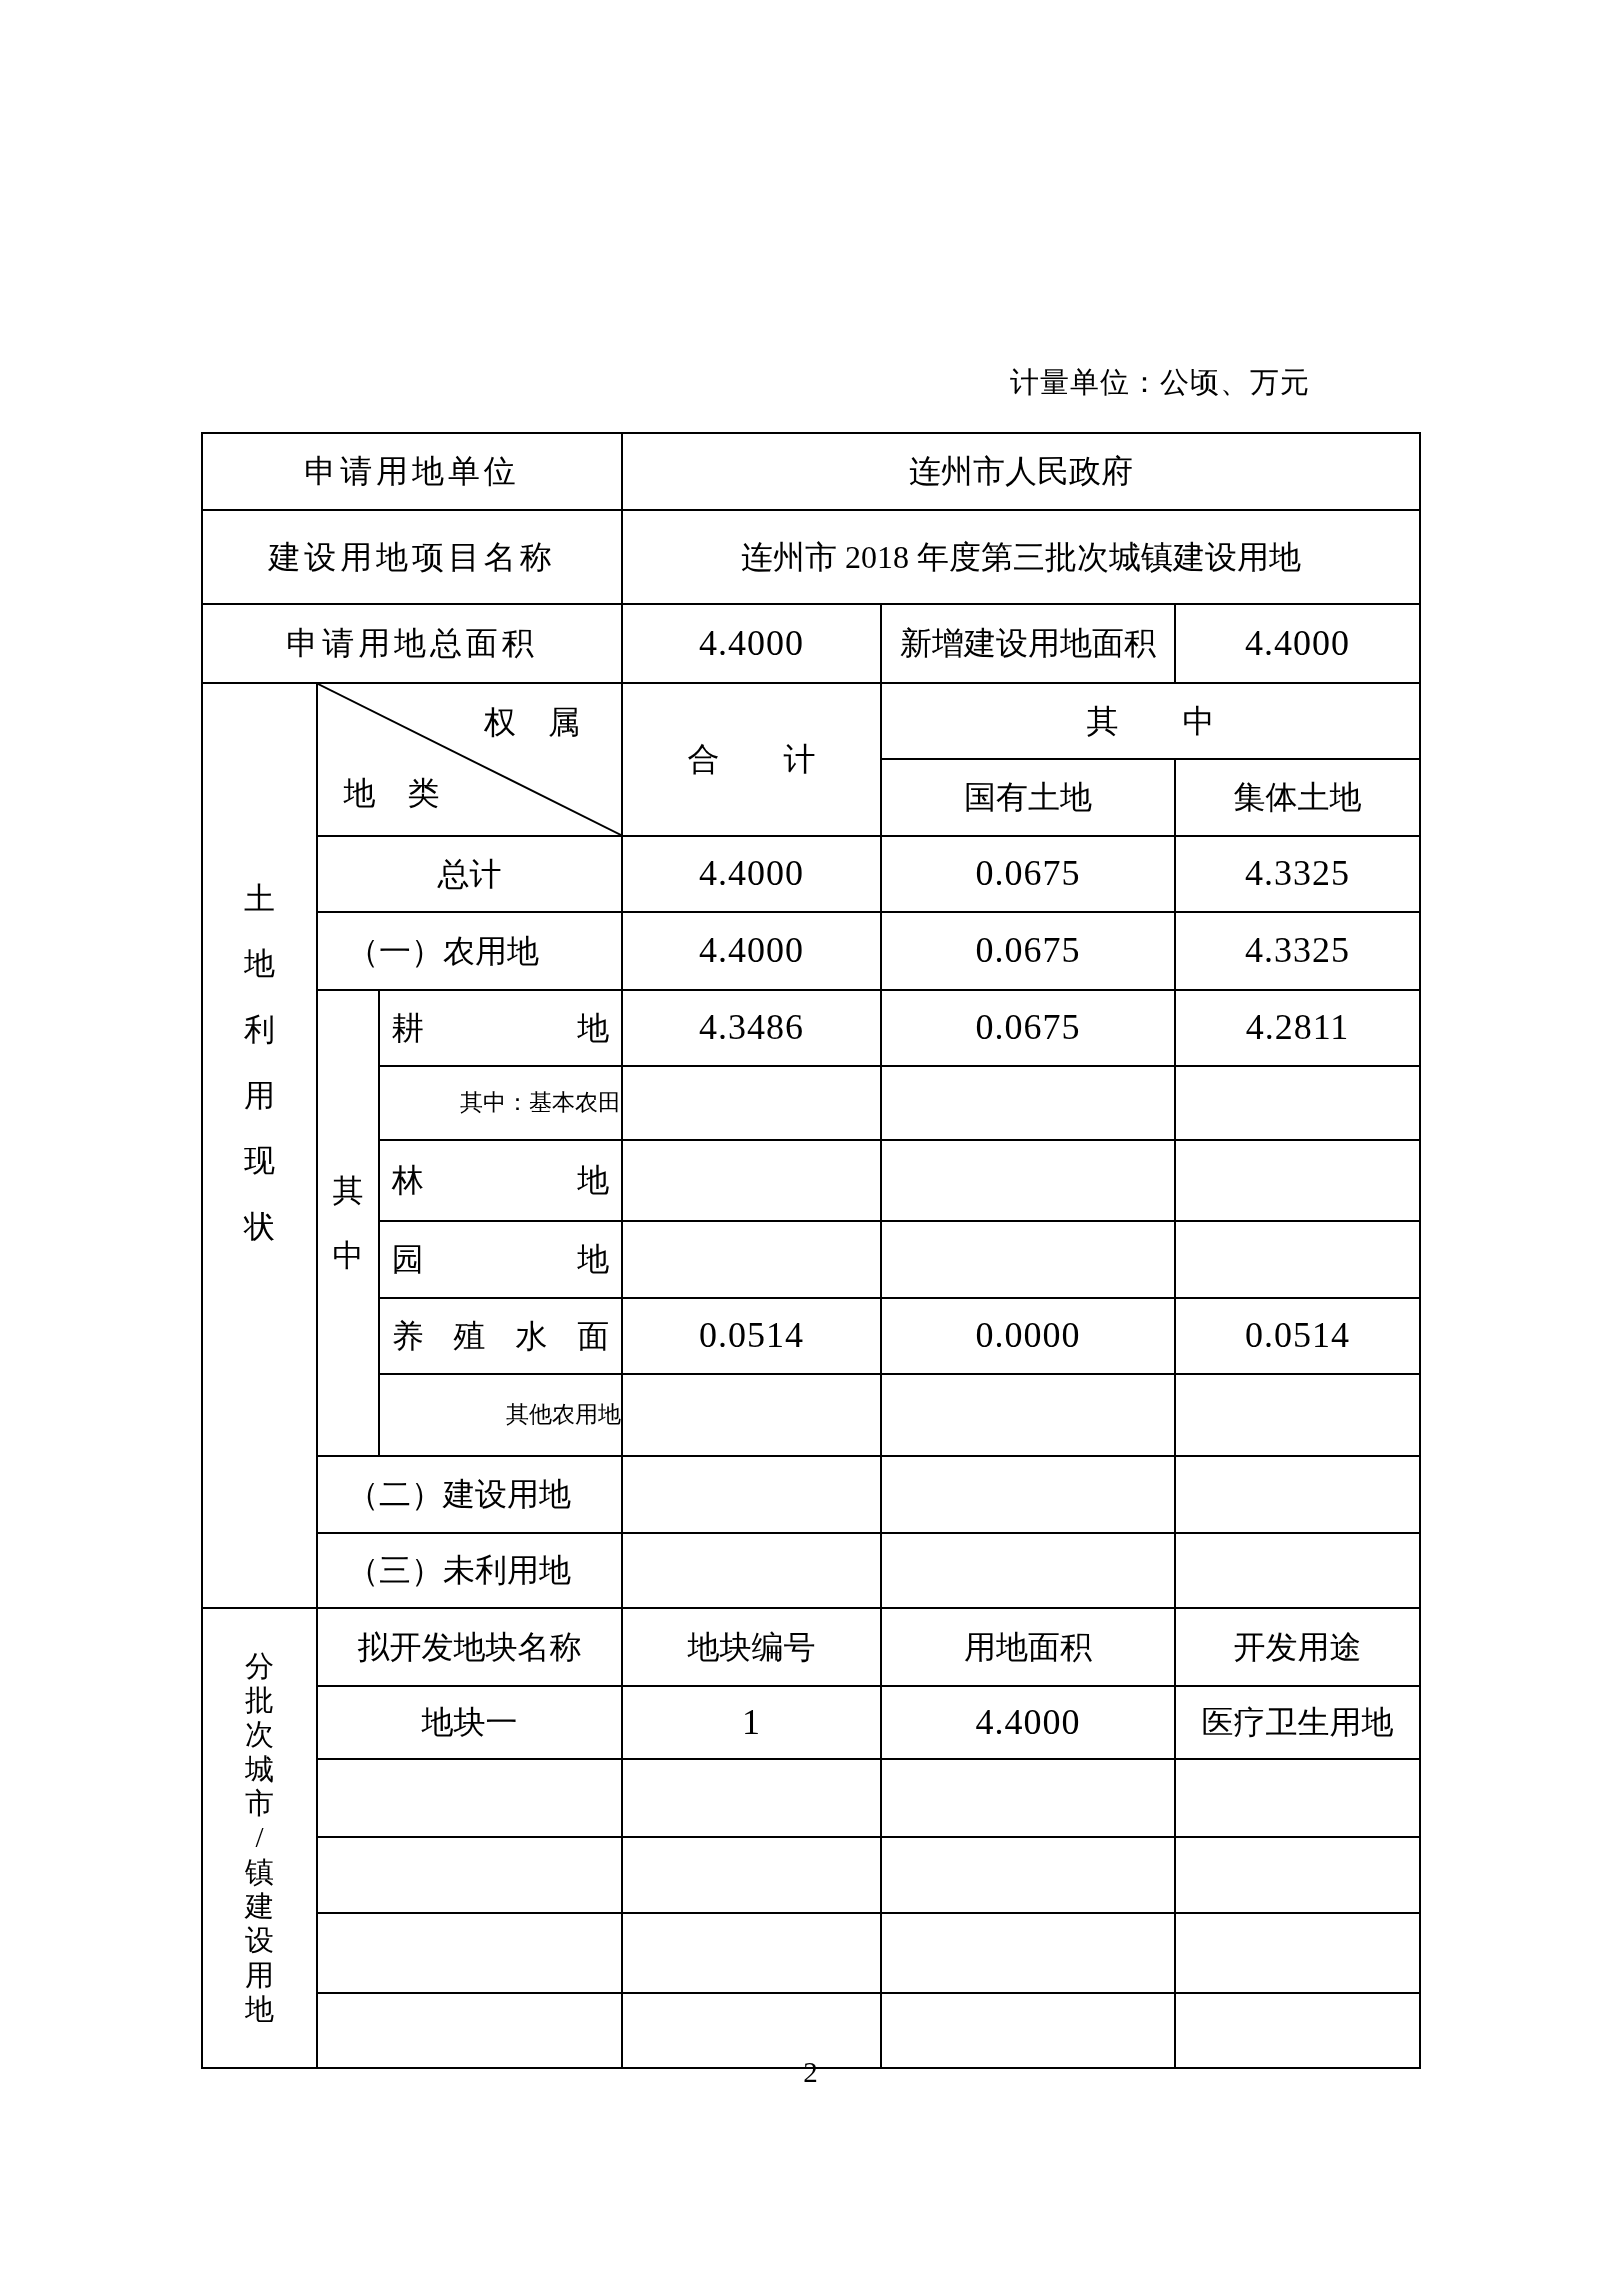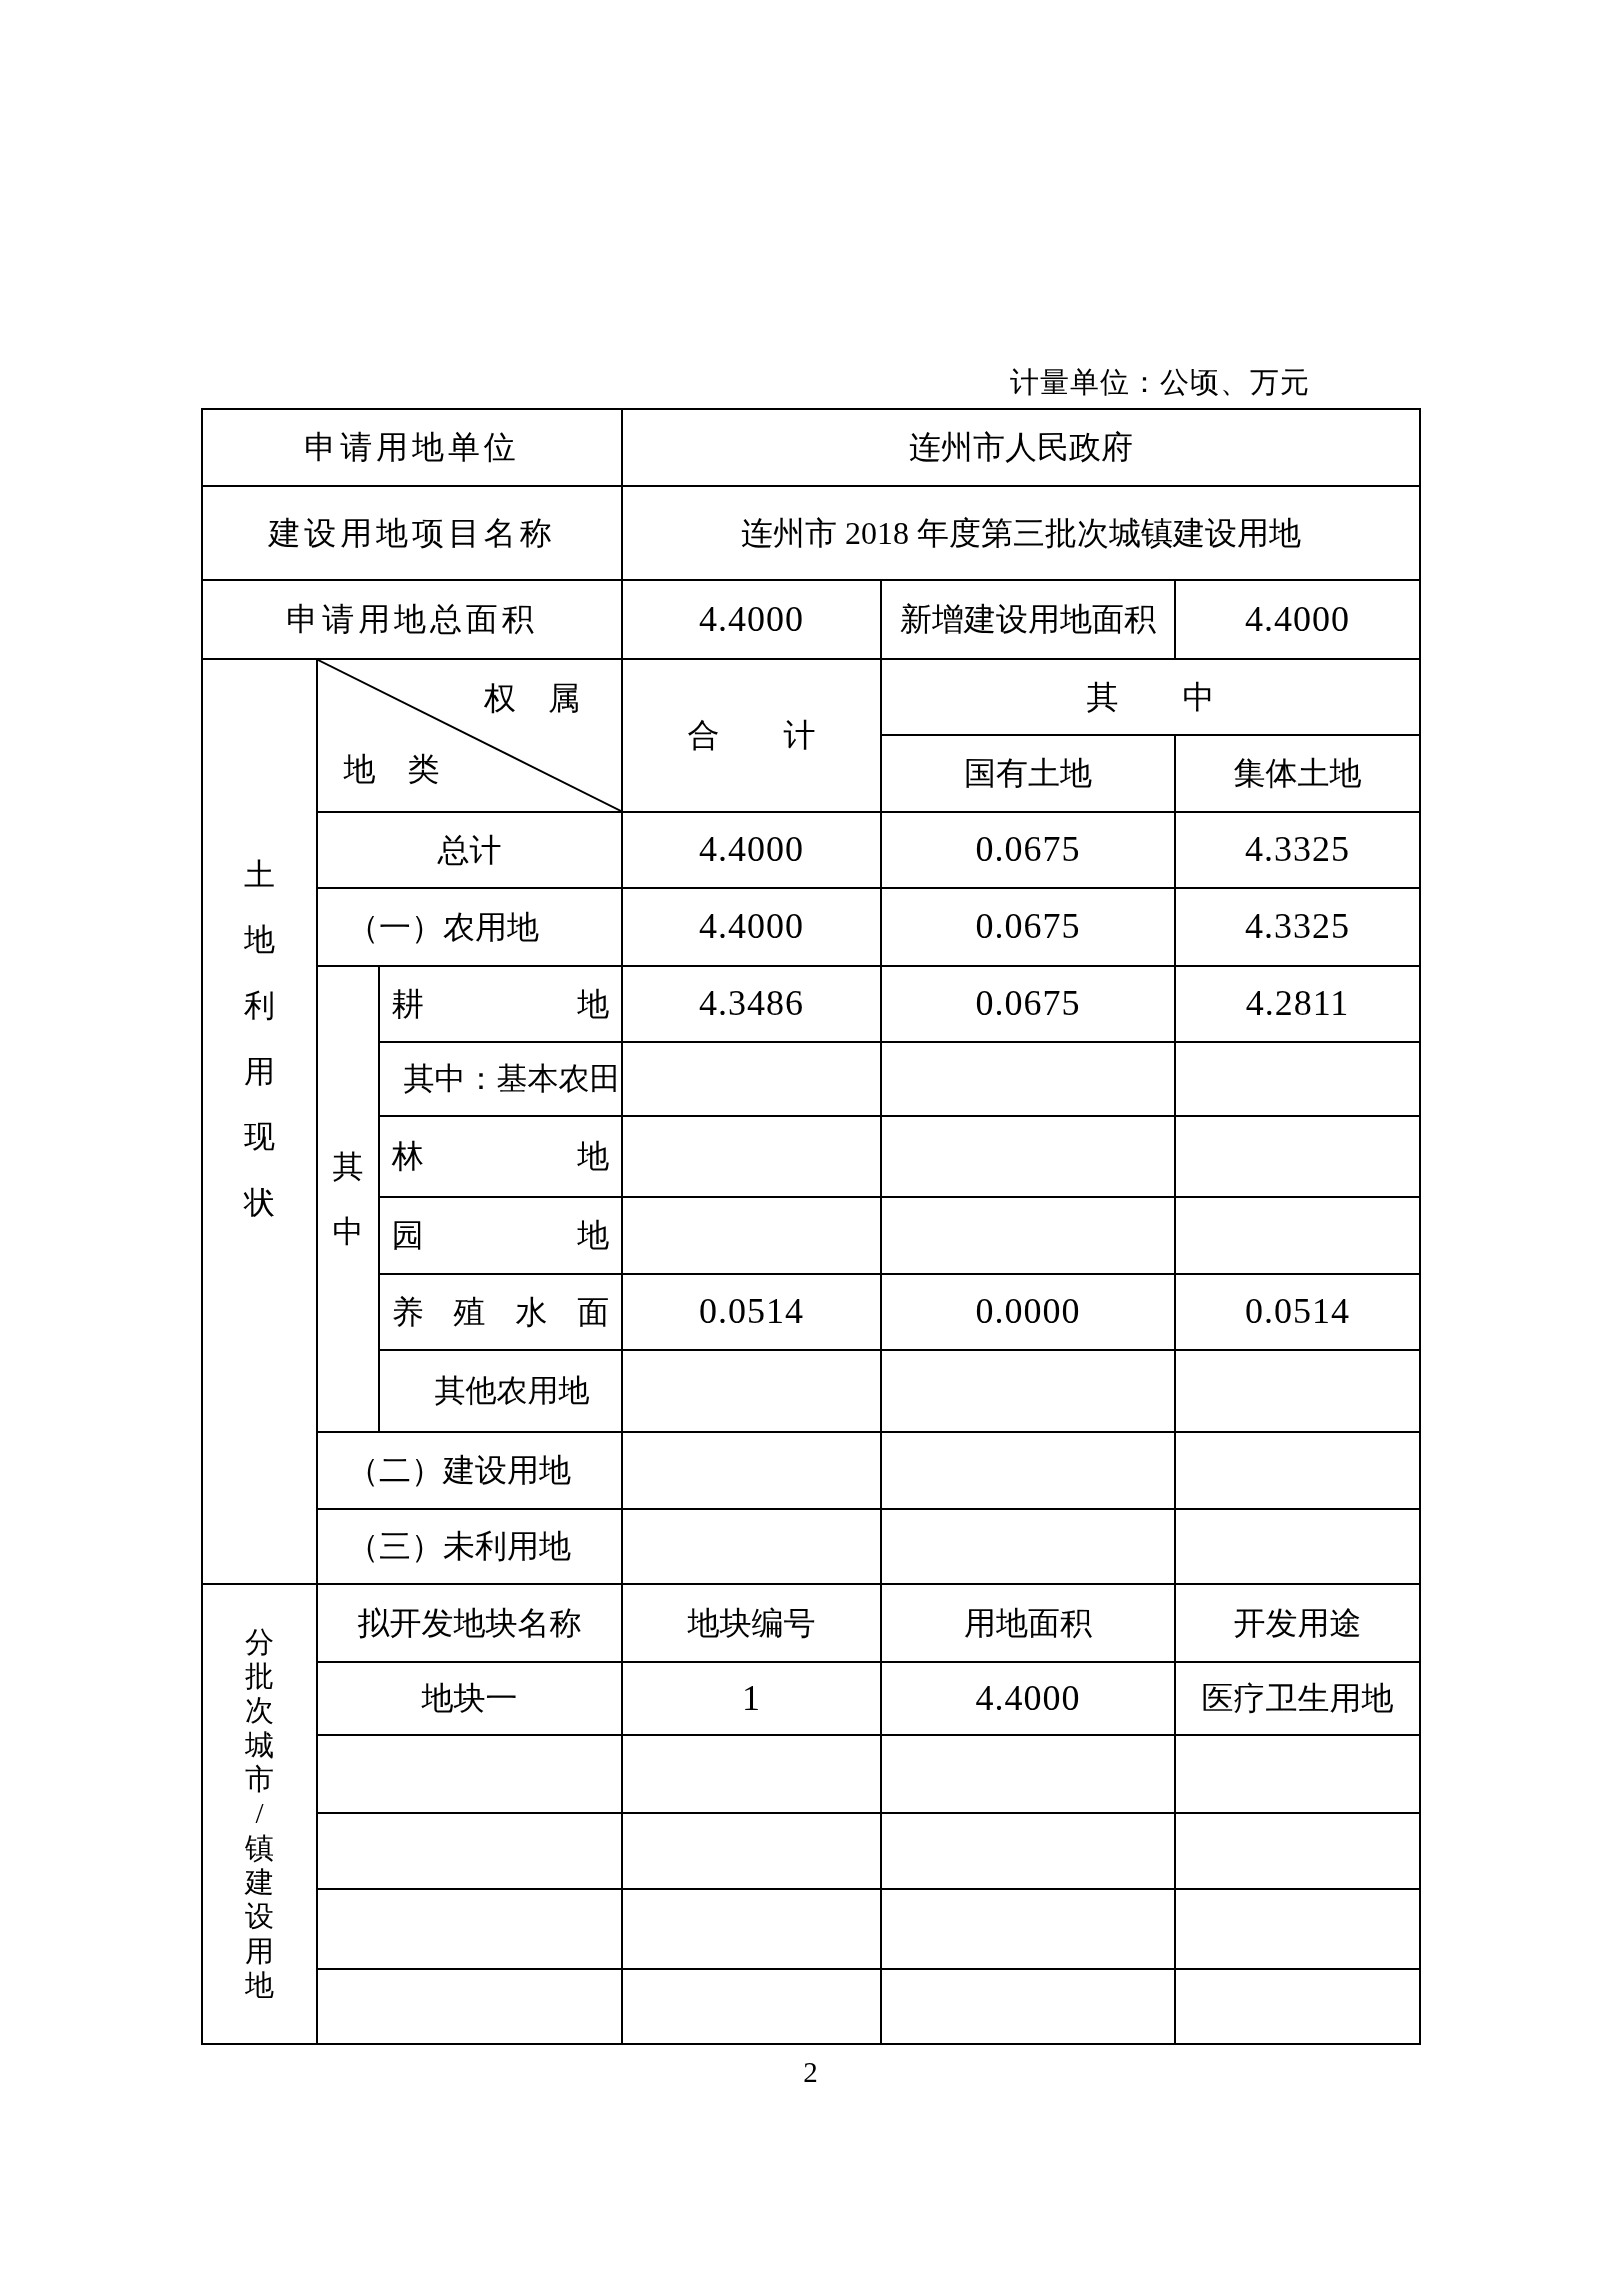--- a/index.html
+++ b/index.html
@@ -8,31 +8,31 @@
     font-family:"Liberation Serif","DejaVu Serif",serif;color:#000;overflow:hidden;
   }
   .doc-title{
     position:absolute;left:0;right:0;top:271px;text-align:center;
     font-size:45px;font-weight:bold;letter-spacing:2px;
   }
   .unit-note{
     position:absolute;left:1010px;top:363px;font-size:29px;letter-spacing:1px;
   }
   table.main{
-    position:absolute;left:201px;top:408px;width:1217px;
+    position:absolute;left:201px;top:432px;width:1217px;
     border-collapse:collapse;table-layout:fixed;border:2.9px solid #000;
   }
   td{
     border:2px solid #000;text-align:center;vertical-align:middle;
     padding:0;font-size:32px;line-height:1.15;overflow:hidden;
   }
   .ls{letter-spacing:3.9px;}
   .num{font-size:36px;letter-spacing:1px;}
   .left{text-align:left;padding-left:29px;}
-  .sm{font-size:31px;text-align:center;padding-left:23px;}
+  .sm{font-size:23px;text-align:right;padding-left:23px;}
   .spread{display:flex;justify-content:space-between;align-items:center;padding:0 11.8px;}
   .vstack{display:flex;flex-direction:column;align-items:center;justify-content:center;margin:0 auto;}
   .gap-wide{row-gap:30px;transform:translateY(-83px);font-size:31px;}
   .gap-among{row-gap:29px;font-size:31px;}
   .gap-tight{row-gap:1px;font-size:29px;}
   td.diag{position:relative;padding:0;}
   .diag-svg{position:absolute;left:0;top:0;width:100%;height:100%;display:block;}
   .diag-top{position:absolute;top:19.6px;right:41px;font-size:32px;}
   .diag-bottom{position:absolute;bottom:23.5px;left:25.5px;font-size:32px;}
   .page-number{

